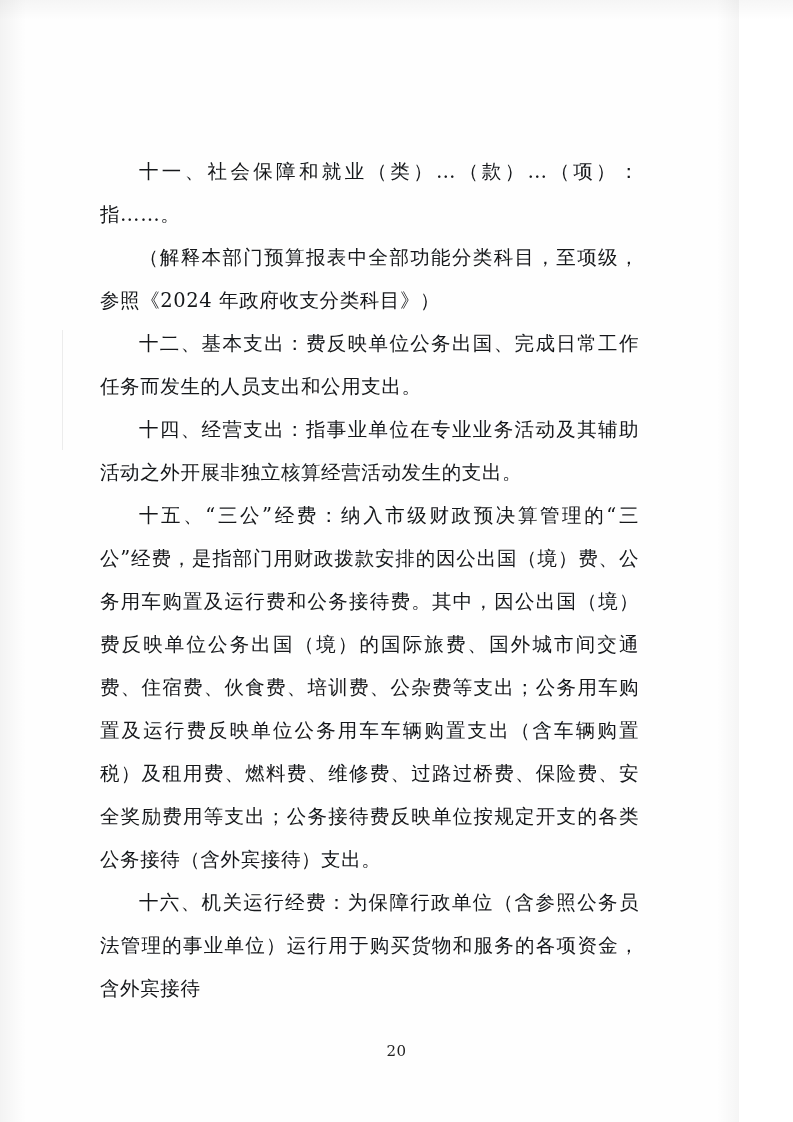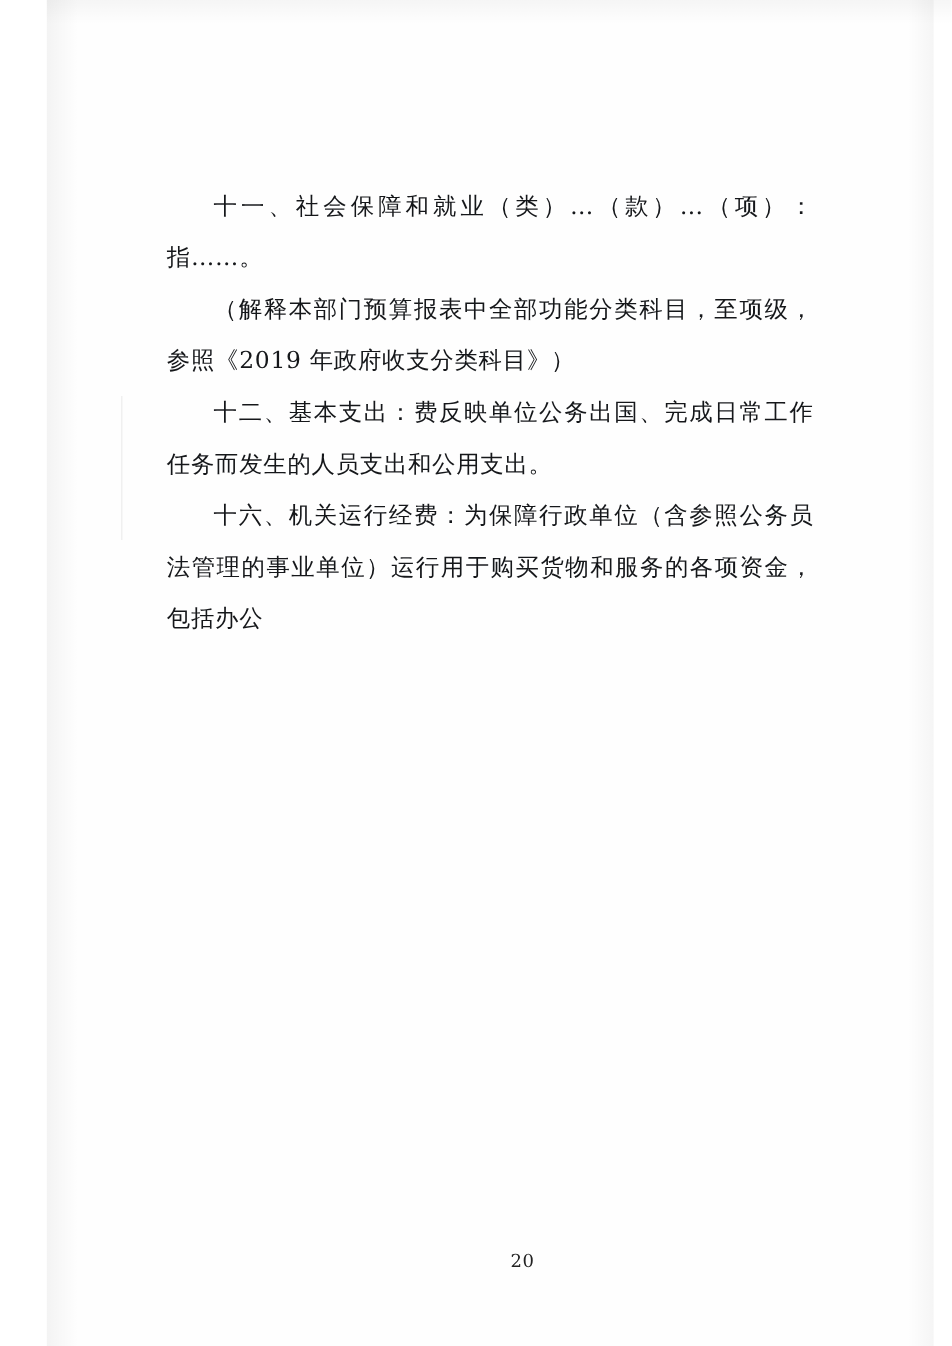--- a/index.html
+++ b/index.html
@@ -15,21 +15,20 @@
     overflow: hidden;
     position: relative;
   }
   .page {
     position: relative;
     width: 739px;
     height: 1122px;
     box-sizing: border-box;
     padding: 150px 100px 60px 100px;
     background: #fefefe;
-    margin-left: 39px;
   }
   .doc-body {
     font-size: 19.5px;
     line-height: 43px;
     letter-spacing: 0.6px;
     text-align: justify;
     text-justify: inter-ideograph;
     color: #15171a;
   }
   .para {
@@ -86,19 +85,21 @@
 <body>
 
 <div class="page">
   <div class="edge-shade-left"></div>
   <div class="edge-shade-top"></div>
   <div class="edge-shade-right"></div>
   <div class="crease"></div>
 
   <div class="doc-body">
     <p class="para">十一、社会保障和就业（类）…（款）…（项）：指……。</p>
-    <p class="para">（解释本部门预算报表中全部功能分类科目，至项级，参照《2019 年政府收支分类科目》）</p>
+    <p class="para">（解释本部门预算报表中全部功能分类科目，至项级，参照《2024 年政府收支分类科目》）</p>
     <p class="para">十二、基本支出：费反映单位公务出国、完成日常工作任务而发生的人员支出和公用支出。</p>
-    <p class="para">十六、机关运行经费：为保障行政单位（含参照公务员法管理的事业单位）运行用于购买货物和服务的各项资金，包括办公</p>
+    <p class="para">十四、经营支出：指事业单位在专业业务活动及其辅助活动之外开展非独立核算经营活动发生的支出。</p>
+    <p class="para">十五、“三公”经费：纳入市级财政预决算管理的“三公”经费，是指部门用财政拨款安排的因公出国（境）费、公务用车购置及运行费和公务接待费。其中，因公出国（境）费反映单位公务出国（境）的国际旅费、国外城市间交通费、住宿费、伙食费、培训费、公杂费等支出；公务用车购置及运行费反映单位公务用车车辆购置支出（含车辆购置税）及租用费、燃料费、维修费、过路过桥费、保险费、安全奖励费用等支出；公务接待费反映单位按规定开支的各类公务接待（含外宾接待）支出。</p>
+    <p class="para">十六、机关运行经费：为保障行政单位（含参照公务员法管理的事业单位）运行用于购买货物和服务的各项资金，含外宾接待</p>
   </div>
 
   <div class="page-number">20</div>
 </div>
 
 </body></html>

